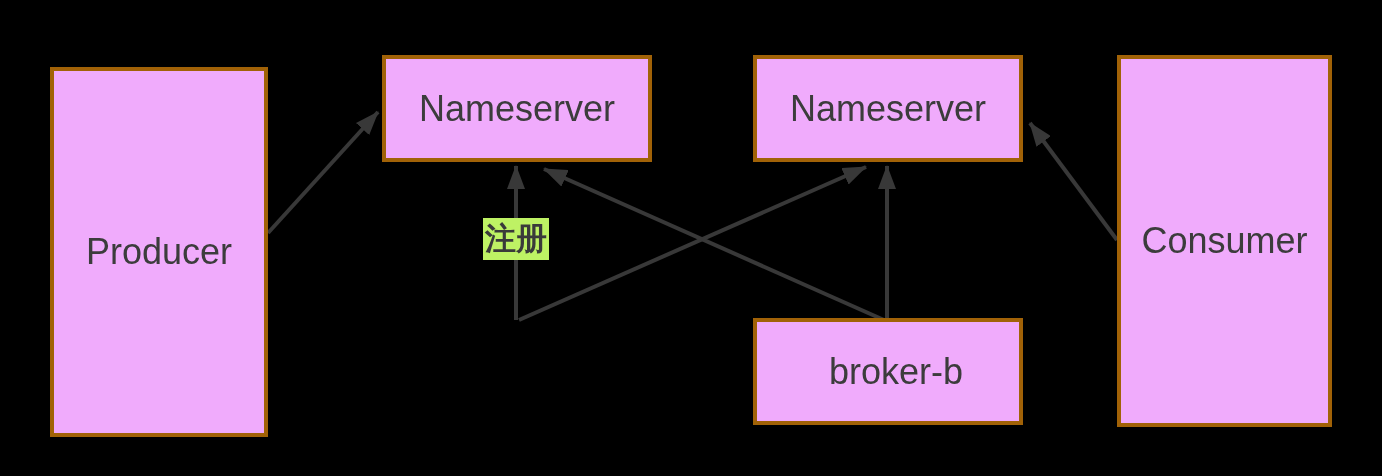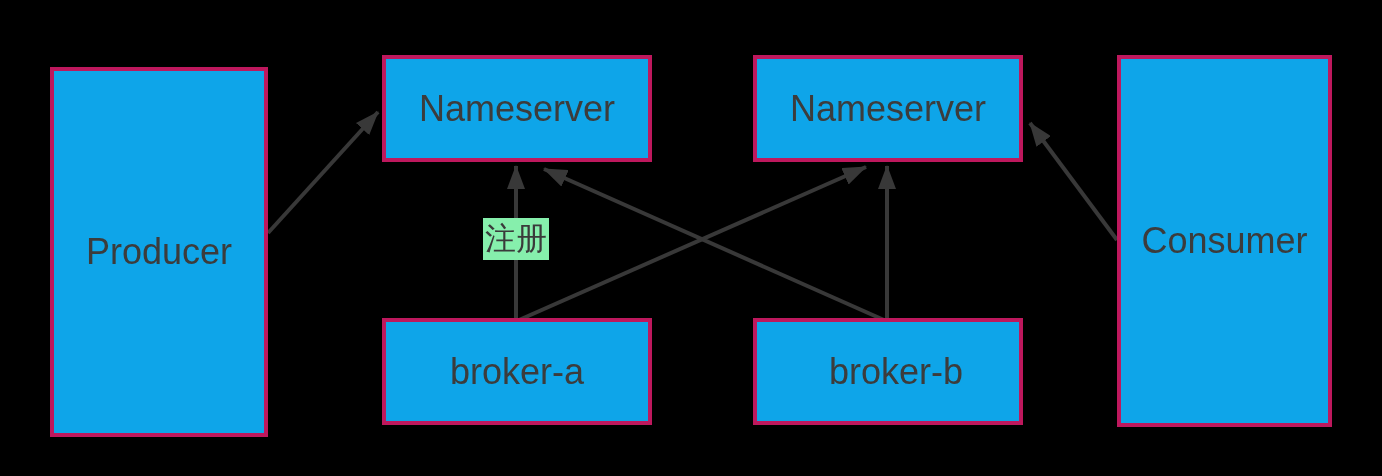--- a/index.html
+++ b/index.html
@@ -19,48 +19,49 @@
   }
   .edges-svg {
     position: absolute;
     left: 0;
     top: 0;
     z-index: 1;
   }
   .node {
     position: absolute;
     box-sizing: border-box;
-    background: #0ea5e9;
-    border: 4px solid #be185d;
+    background: #f0abfc;
+    border: 4px solid #a16207;
     display: flex;
     align-items: center;
     justify-content: center;
     font-size: 36px;
     color: #3c3c3c;
     z-index: 2;
     white-space: nowrap;
   }
   #n-producer   { left: 50px;   top: 50px; width: 218px; height: 370px; margin-top: 17px; }
   #n-ns-left    { left: 382px;  top: 55px; width: 270px; height: 107px; }
   #n-ns-right   { left: 753px;  top: 55px; width: 270px; height: 107px; }
   #n-broker-a   { left: 382px;  top: 318px; width: 270px; height: 107px; }
   #n-broker-b   { left: 753px;  top: 318px; width: 270px; height: 107px; padding-left: 16px; }
   #n-consumer   { left: 1117px; top: 55px; width: 215px; height: 372px; }
   .edge-label {
     position: absolute;
     left: 483px;
     top: 218px;
     width: 66px;
     height: 42px;
-    background: #86efac;
+    background: #bef264;
     color: #3a3a3a;
     font-size: 31px;
     line-height: 42px;
     text-align: center;
     z-index: 3;
+    font-weight: bold;
   }
 </style>
 </head>
 <body>
 
 <div class="canvas">
 
   <svg class="edges-svg" width="1382" height="476" viewBox="0 0 1382 476">
     <defs>
       <marker id="ah" viewBox="0 0 24 18" markerWidth="24" markerHeight="18" refX="23" refY="9" orient="auto" markerUnits="userSpaceOnUse">
@@ -80,23 +81,20 @@
   </div>
 
   <div class="node" id="n-ns-left">
     <span>Nameserver</span>
   </div>
 
   <div class="node" id="n-ns-right">
     <span>Nameserver</span>
   </div>
 
-  <div class="node" id="n-broker-a">
-    <span>broker-a</span>
-  </div>
 
   <div class="node" id="n-broker-b">
     <span>broker-b</span>
   </div>
 
   <div class="node" id="n-consumer">
     <span>Consumer</span>
   </div>
 
   <div class="edge-label">注册</div>

